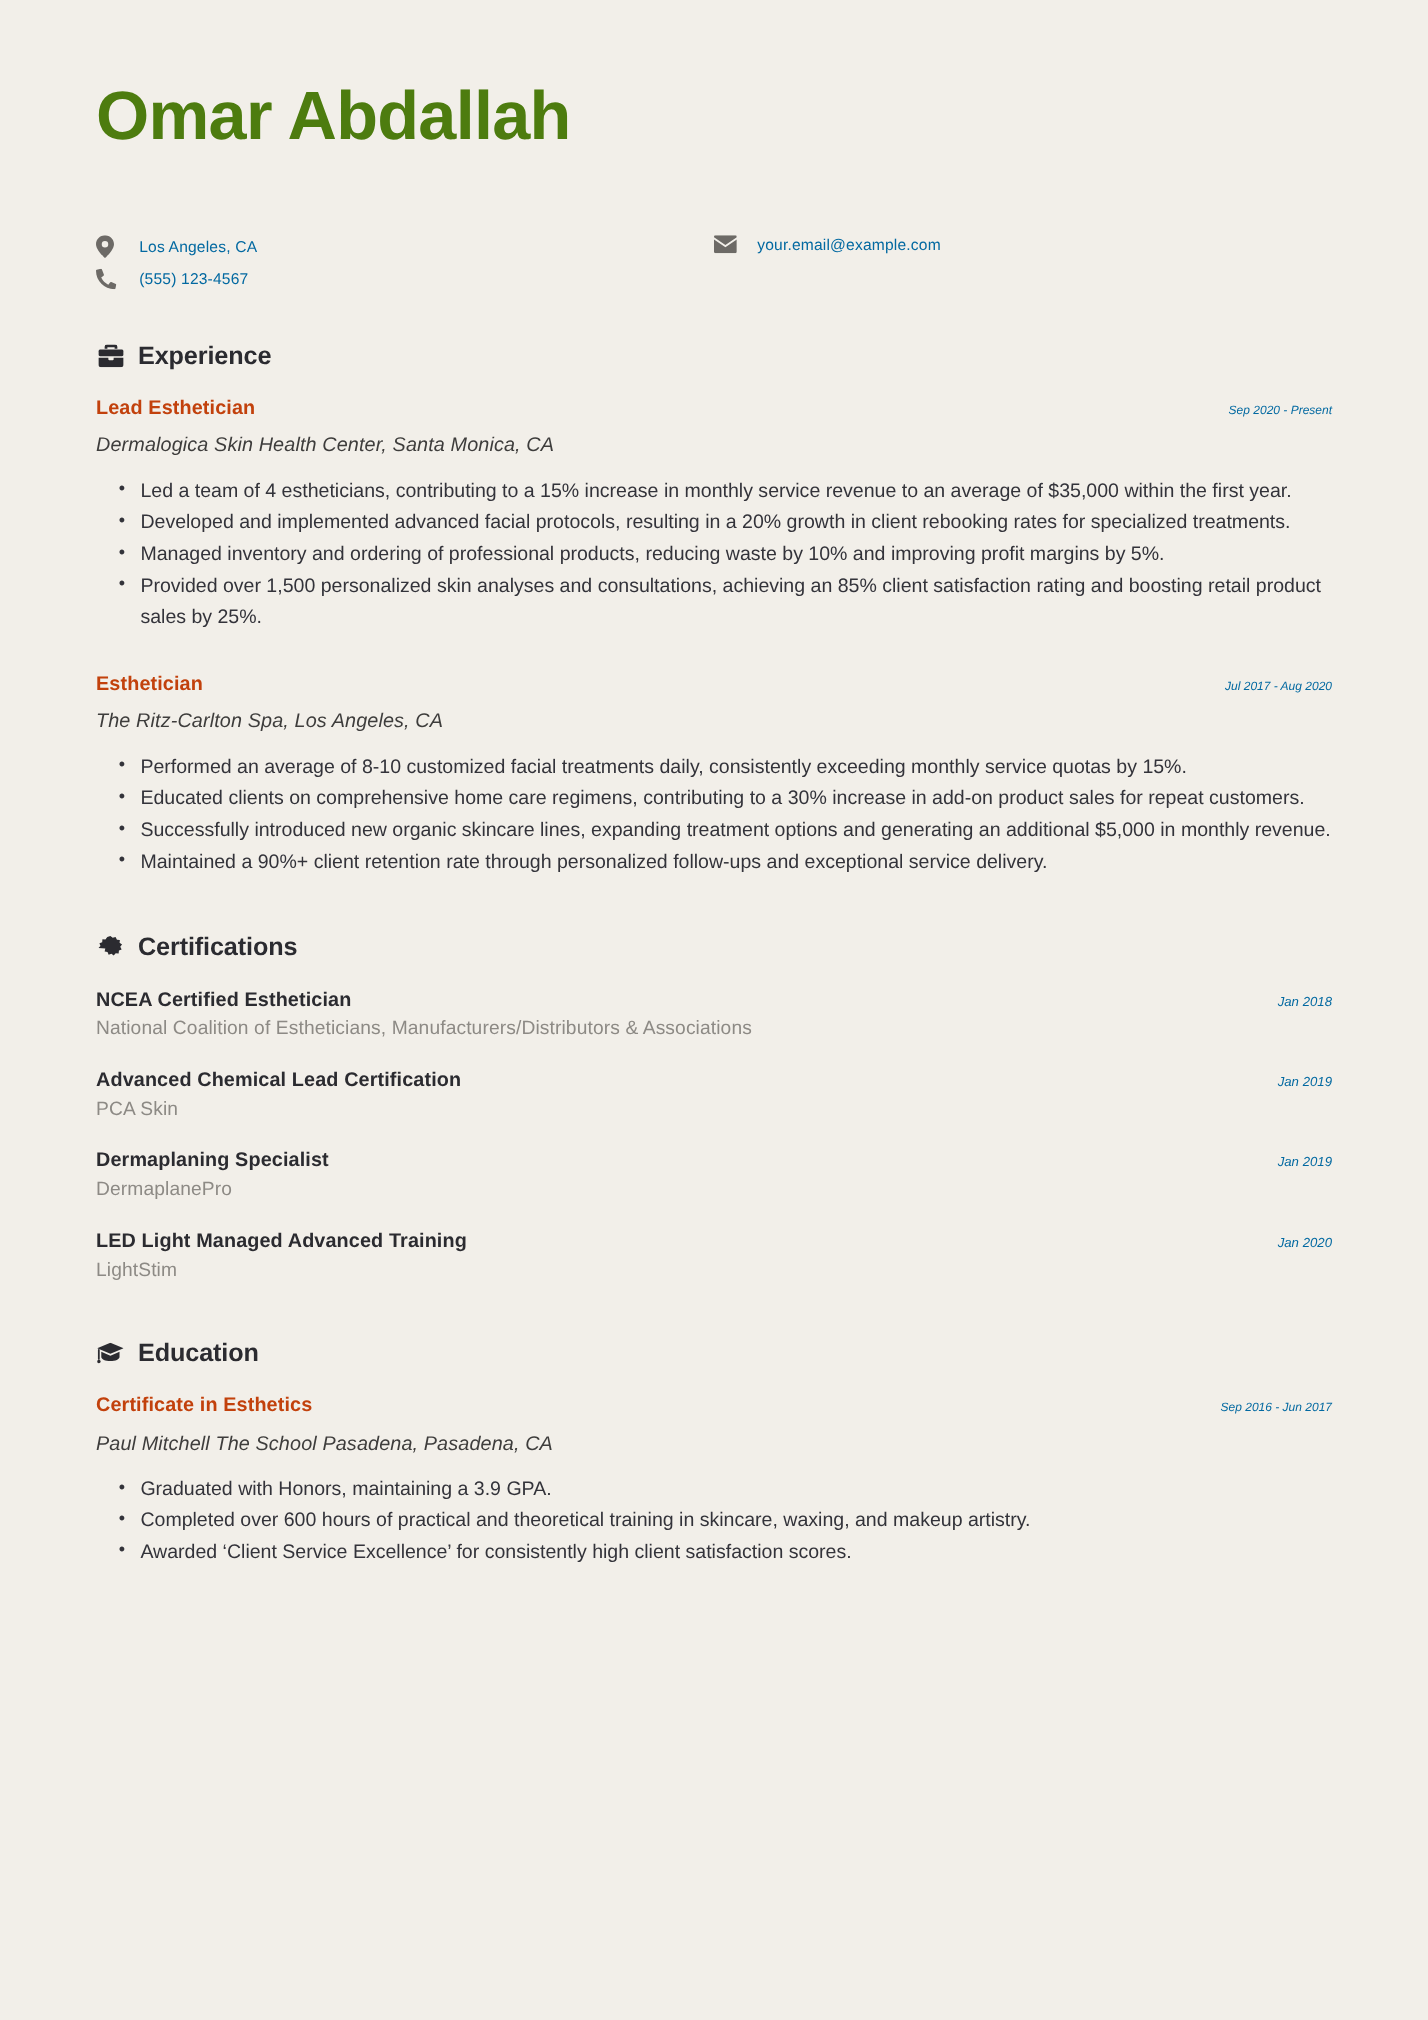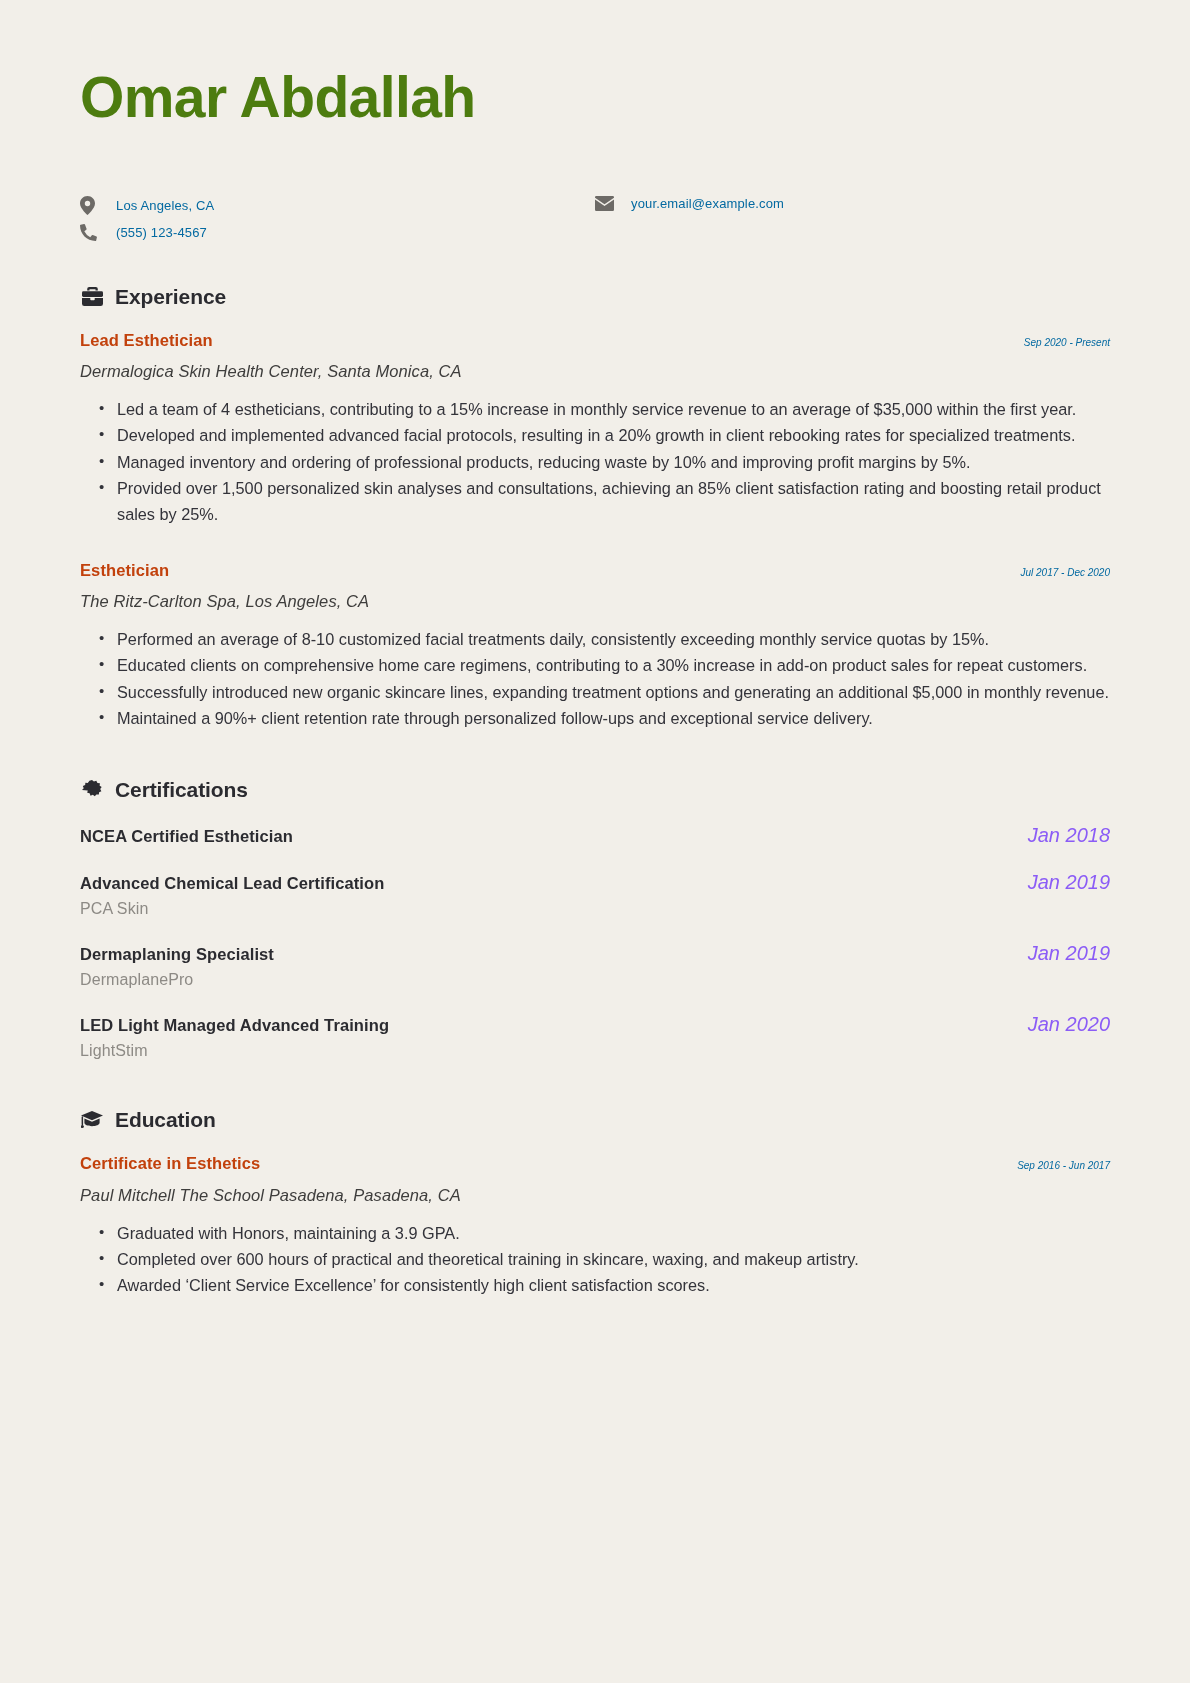--- a/index.html
+++ b/index.html
@@ -146,23 +146,23 @@
     align-items: baseline;
     gap: 20px;
   }
   .cert-name {
     font-size: 16.5px;
     font-weight: 700;
     color: #2b2b30;
     letter-spacing: 0.1px;
   }
   .cert-date {
-    font-size: 20px;
+    font-size: 11px;
     font-style: italic;
-    color: #8b5cf6;
+    color: #0369a1;
     white-space: nowrap;
   }
   .cert-issuer {
     margin-top: 6px;
     font-size: 16px;
     color: #8d8a85;
     letter-spacing: 0.1px;
   }
 
   .edu-entry .entry-sub { margin-top: 13px; }
@@ -233,21 +233,21 @@
         <li>Led a team of 4 estheticians, contributing to a 15% increase in monthly service revenue to an average of $35,000 within the first year.</li>
         <li>Developed and implemented advanced facial protocols, resulting in a 20% growth in client rebooking rates for specialized treatments.</li>
         <li>Managed inventory and ordering of professional products, reducing waste by 10% and improving profit margins by 5%.</li>
         <li>Provided over 1,500 personalized skin analyses and consultations, achieving an 85% client satisfaction rating and boosting retail product sales by 25%.</li>
       </ul>
     </div>
 
     <div class="entry" style="margin-top:34px">
       <div class="entry-top">
         <span class="entry-title">Esthetician</span>
-        <span class="entry-date">Jul 2017 - Dec 2020</span>
+        <span class="entry-date">Jul 2017 - Aug 2020</span>
       </div>
       <div class="entry-sub">The Ritz-Carlton Spa, Los Angeles, CA</div>
       <ul class="bullets">
         <li>Performed an average of 8-10 customized facial treatments daily, consistently exceeding monthly service quotas by 15%.</li>
         <li>Educated clients on comprehensive home care regimens, contributing to a 30% increase in add-on product sales for repeat customers.</li>
         <li>Successfully introduced new organic skincare lines, expanding treatment options and generating an additional $5,000 in monthly revenue.</li>
         <li>Maintained a 90%+ client retention rate through personalized follow-ups and exceptional service delivery.</li>
       </ul>
     </div>
   </section>
@@ -260,20 +260,21 @@
         </svg>
       </span>
       <span class="section-title">Certifications</span>
     </div>
 
     <div class="cert">
       <div class="cert-top">
         <span class="cert-name">NCEA Certified Esthetician</span>
         <span class="cert-date">Jan 2018</span>
       </div>
+      <div class="cert-issuer">National Coalition of Estheticians, Manufacturers/Distributors &amp; Associations</div>
     </div>
 
     <div class="cert">
       <div class="cert-top">
         <span class="cert-name">Advanced Chemical Lead Certification</span>
         <span class="cert-date">Jan 2019</span>
       </div>
       <div class="cert-issuer">PCA Skin</div>
     </div>
 

